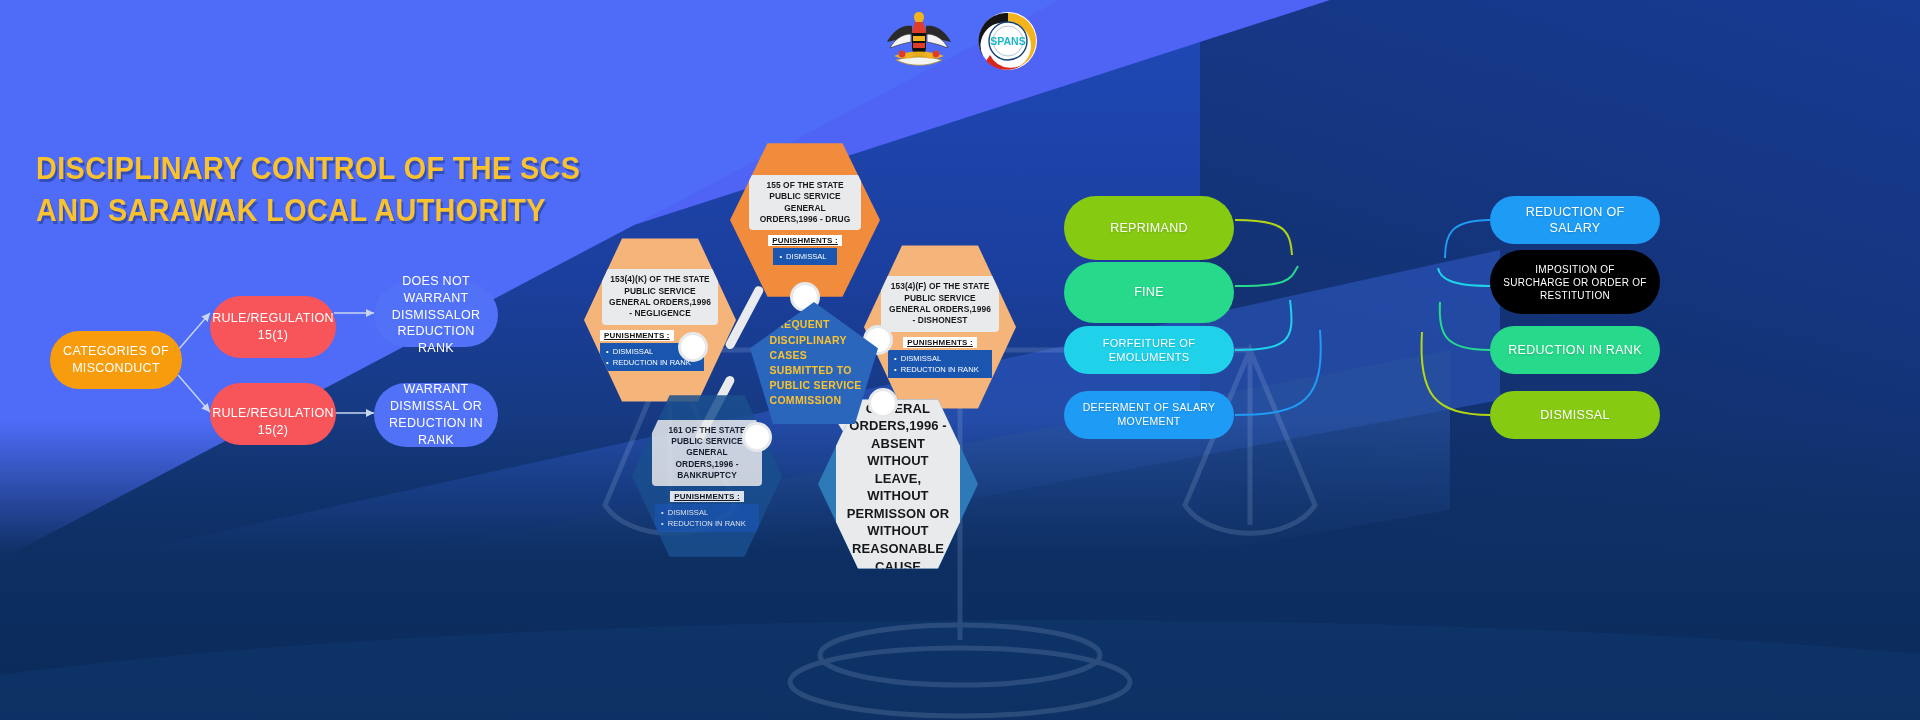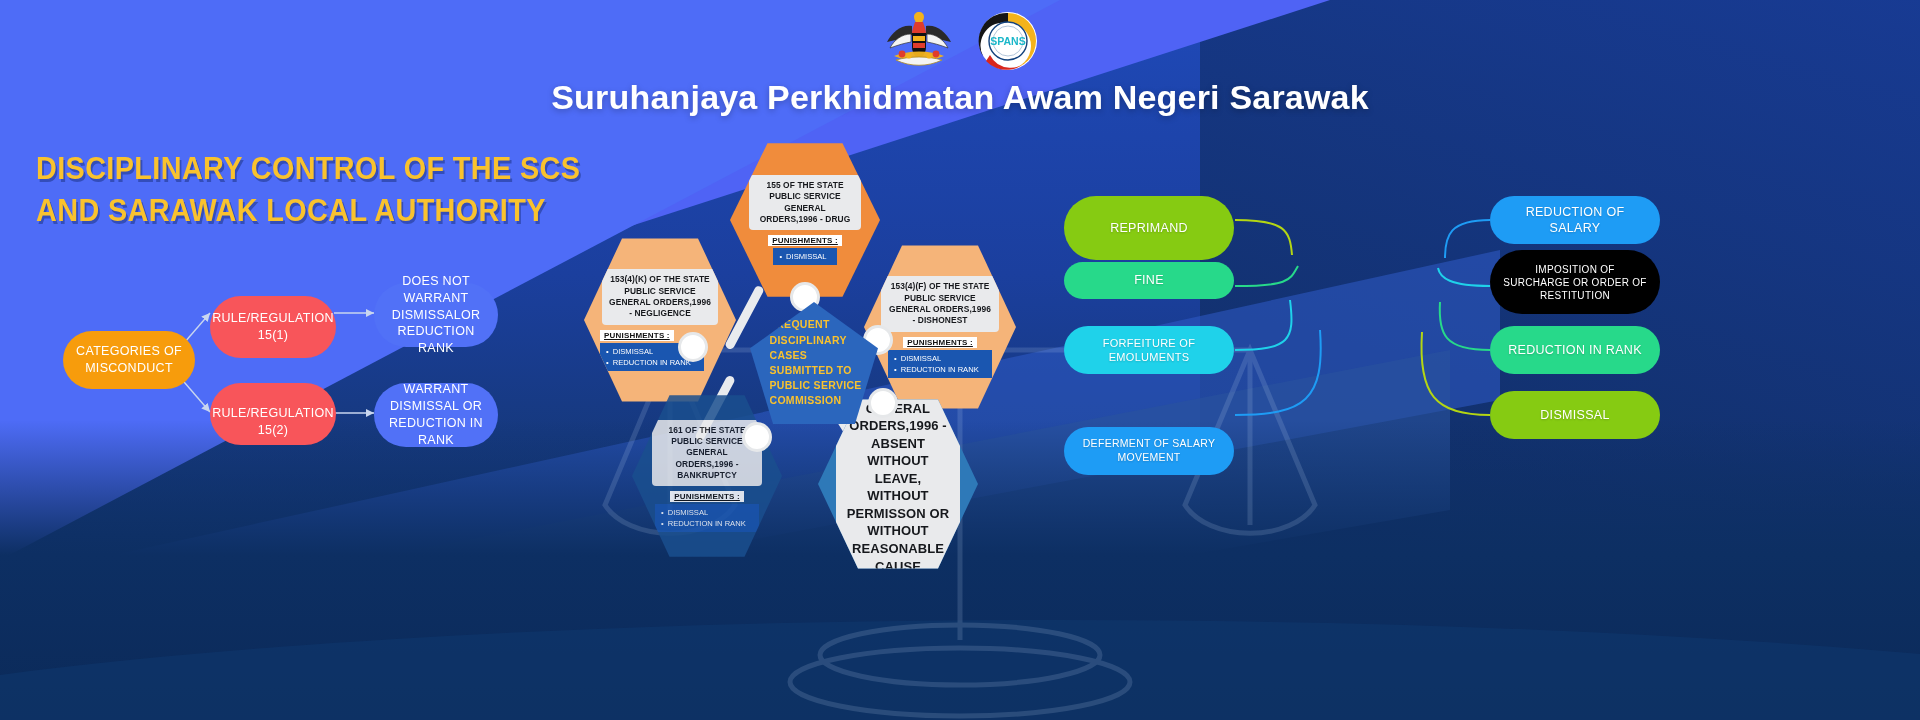--- a/index.html
+++ b/index.html
@@ -200,21 +200,20 @@
       <circle cx="30" cy="30" r="29" fill="#ffffff"></circle>
       <path d="M30 2 A28 28 0 0 1 30 58 A23 23 0 0 0 30 12z" fill="#f3b31c"></path>
       <path d="M30 2 A28 28 0 0 0 5 45 A23 23 0 0 1 30 12z" fill="#151515"></path>
       <path d="M8 50 A28 28 0 0 0 52 46 A23 23 0 0 1 12 44z" fill="#d9261c"></path>
       <circle cx="30" cy="30" r="19" fill="#ffffff" stroke="#13427c" stroke-width="1.4"></circle>
       <circle cx="30" cy="30" r="15" fill="#ffffff" stroke="#9fb6cf" stroke-width="0.8"></circle>
       <text x="30" y="34" text-anchor="middle" font-family="Liberation Sans, sans-serif" font-size="10.5" font-weight="700" fill="#1bb7c9">SPANS</text>
     </svg>
   </div>
 
-  <div class="site-title">Suruhanjaya Perkhidmatan Awam Negeri Sarawak</div>
 
   <div class="left-title">
     <div>DISCIPLINARY CONTROL OF THE SCS</div>
     <div>AND SARAWAK LOCAL AUTHORITY</div>
   </div>
 
   <div class="flow">
     <svg width="640" height="720" style="position:absolute;left:0;top:0">
       <g stroke="#c9d6ef" stroke-width="1.4" fill="none">
         <line x1="178" y1="350" x2="210" y2="313" marker-end="url(#ar)"></line>
@@ -222,21 +221,21 @@
         <line x1="334" y1="313" x2="374" y2="313" marker-end="url(#ar)"></line>
         <line x1="334" y1="413" x2="374" y2="413" marker-end="url(#ar)"></line>
       </g>
       <defs>
         <marker id="ar" markerWidth="7" markerHeight="7" refX="6" refY="3" orient="auto">
           <path d="M0,0 L6,3 L0,6 z" fill="#c9d6ef"></path>
         </marker>
       </defs>
     </svg>
 
-    <div class="pillbox pb-orange" style="left:63px; top:331px; width:132px; height:58px;">
+    <div class="pillbox pb-orange" style="left:50px; top:331px; width:132px; height:58px;">
       <span>CATEGORIES OF MISCONDUCT</span>
     </div>
 
     <div class="pillbox pb-red" style="left:210px; top:296px; width:126px; height:62px;">
       <span>RULE/REGULATION 15(1)</span>
     </div>
     <div class="pillbox pb-blue" style="left:374px; top:283px; width:124px; height:64px;">
       <span>DOES NOT WARRANT DISMISSALOR REDUCTION RANK</span>
     </div>
 
@@ -320,27 +319,27 @@
         <path d="M450 40 C410 40 405 55 405 78" stroke="#1e9cf5"></path>
         <path d="M450 106 C410 106 400 98 398 88" stroke="#1fd2ea"></path>
         <path d="M450 170 C405 170 398 155 400 122" stroke="#27d98a"></path>
         <path d="M450 235 C395 235 378 215 382 152" stroke="#b4d613"></path>
       </g>
     </svg>
 
     <div class="rpill" style="left:24px; top:16px; width:170px; height:64px; background:#86cb12;">
       <span>REPRIMAND</span>
     </div>
-    <div class="rpill" style="left:24px; top:82px; width:170px; height:37px; background:#27d98a;">
+    <div class="rpill" style="left:24px; top:82px; width:170px; height:61px; background:#27d98a;">
       <span>FINE</span>
     </div>
     <div class="rpill" style="left:24px; top:146px; width:170px; height:48px; background:#1fd2ea; font-size:11px;">
       <span>FORFEITURE OF EMOLUMENTS</span>
     </div>
-    <div class="rpill" style="left:24px; top:211px; width:170px; height:48px; background:#1e9cf5; font-size:10.5px;margin-top:36px;">
+    <div class="rpill" style="left:24px; top:211px; width:170px; height:48px; background:#1e9cf5; font-size:10.5px;">
       <span>DEFERMENT OF SALARY MOVEMENT</span>
     </div>
 
 
     <div class="rpill" style="left:450px; top:16px; width:170px; height:48px; background:#1e9cf5;">
       <span>REDUCTION OF SALARY</span>
     </div>
     <div class="rpill" style="left:450px; top:70px; width:170px; height:64px; background:#000000; font-size:10px;">
       <span>IMPOSITION OF SURCHARGE OR ORDER OF RESTITUTION</span>
     </div>

